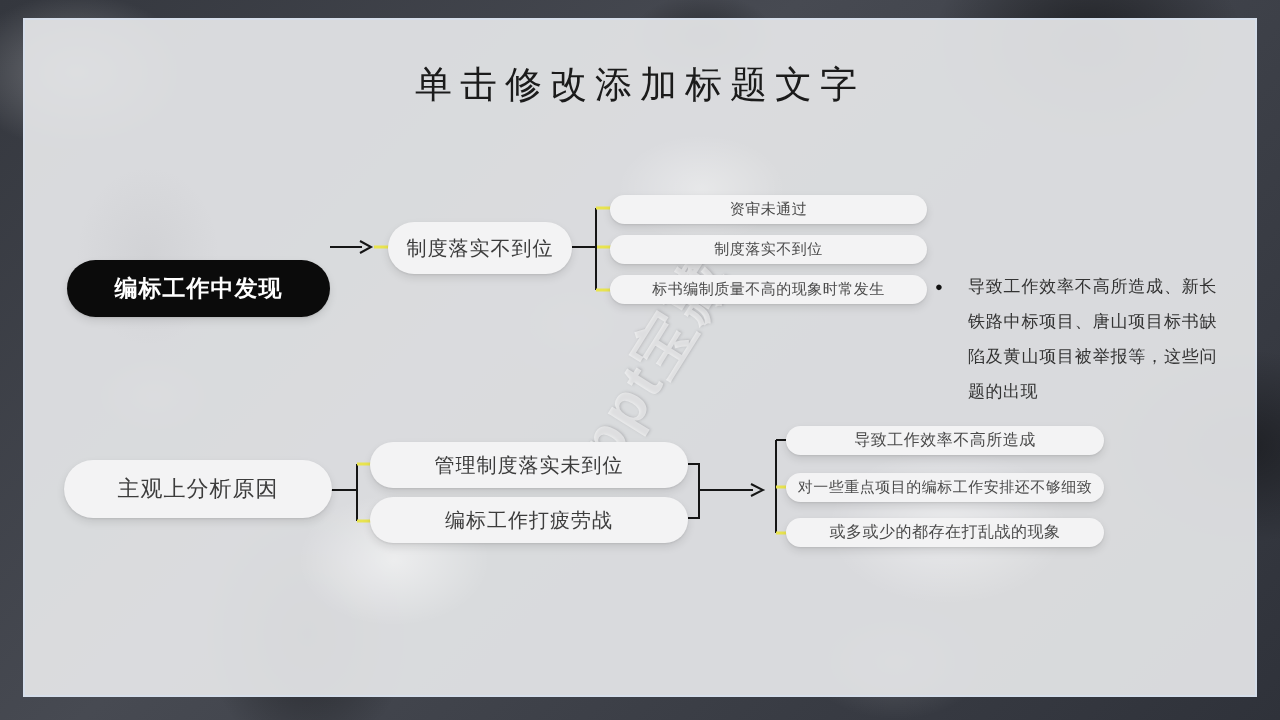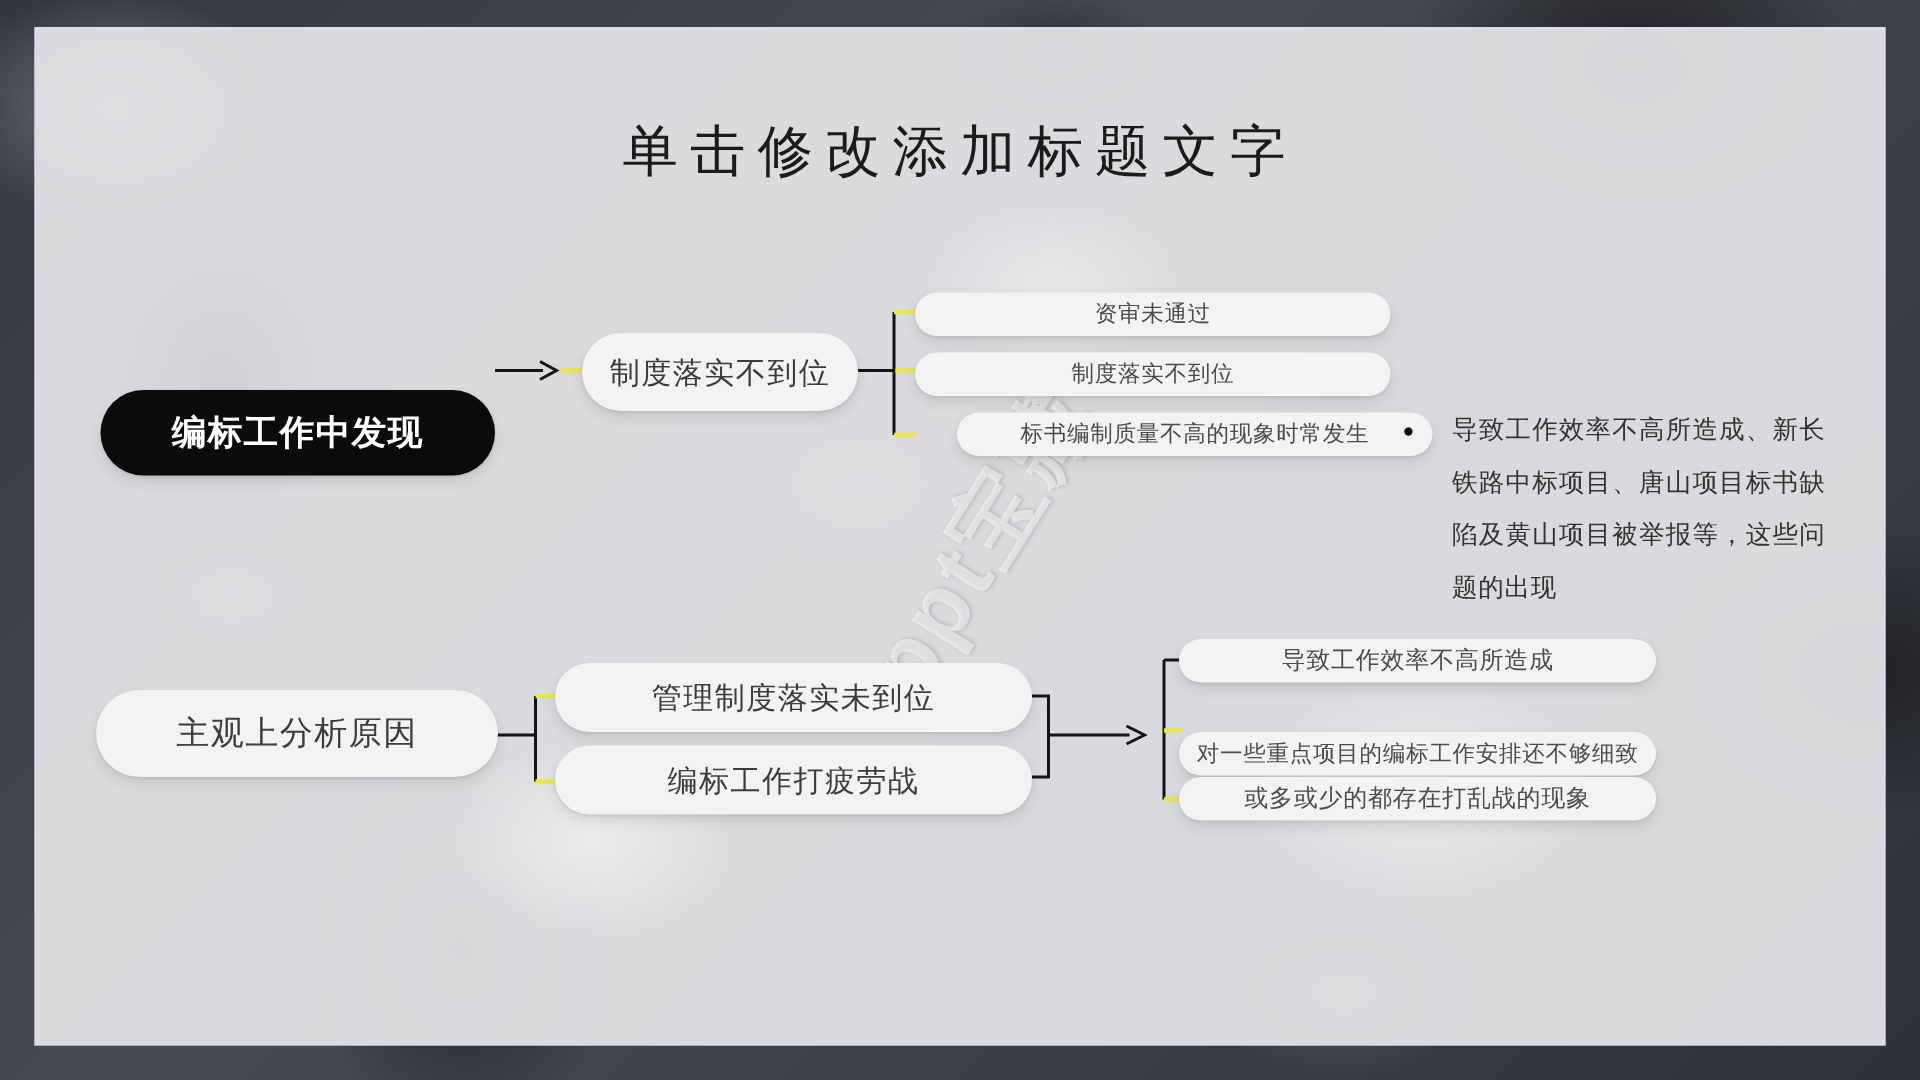--- a/index.html
+++ b/index.html
@@ -26,21 +26,21 @@
   }
   .panel-texture{
     position:absolute;inset:0;pointer-events:none;
     background-image:
       radial-gradient(ellipse 160px 110px at 30% 80%, rgba(255,255,255,0.5), transparent 60%),
       radial-gradient(ellipse 200px 130px at 75% 75%, rgba(255,255,255,0.45), transparent 60%),
       radial-gradient(ellipse 140px 90px  at 55% 25%, rgba(255,255,255,0.35), transparent 60%),
       radial-gradient(ellipse 120px 150px at 10% 35%, rgba(120,120,125,0.08), transparent 60%);
   }
   .title{
-    position:absolute;left:0;right:0;top:60px;margin:16px;
+    position:absolute;left:0;right:0;top:60px;margin:0;
     text-align:center;font-size:37px;font-weight:500;letter-spacing:8px;
     color:#1b1b1b;
   }
   .watermark{
     position:absolute;left:505px;top:250px;width:300px;height:220px;
     display:flex;align-items:center;justify-content:center;
     transform:rotate(-58deg);
     font-size:60px;font-weight:700;letter-spacing:3px;
     color:rgba(255,255,255,0.55);
     text-shadow:1px 1px 3px rgba(140,140,145,0.45);
@@ -52,26 +52,26 @@
     background:#f3f3f4;border-radius:999px;
     box-shadow:0 4px 9px rgba(0,0,0,0.10),0 1px 2px rgba(0,0,0,0.08);
     color:#3c3c3c;white-space:nowrap;
   }
   .pill-dark{background:#0b0b0b;color:#ffffff;margin-top:42px;}
   .p-root1{left:67px;top:218px;width:263px;height:57px;font-size:23px;font-weight:700;letter-spacing:1px;}
   .p-mid1{left:388px;top:222px;width:184px;height:52px;font-size:20px;letter-spacing:1px;}
   .p-leaf{font-size:15px;color:#4b4b4b;letter-spacing:0.5px;}
   .p-l1a{left:610px;top:195px;width:317px;height:29px;}
   .p-l1b{left:610px;top:235px;width:317px;height:29px;}
-  .p-l1c{left:638px;top:275px;width:317px;height:29px;}
+  .p-l1c{left:610px;top:275px;width:317px;height:29px;}
   .p-root2{left:64px;top:460px;width:268px;height:58px;font-size:22px;letter-spacing:1px;}
   .p-mid2a{left:370px;top:442px;width:318px;height:46px;font-size:20px;letter-spacing:1px;}
   .p-mid2b{left:370px;top:497px;width:318px;height:46px;font-size:20px;letter-spacing:1px;}
   .p-l2a{left:786px;top:426px;width:318px;height:29px;font-size:16px;}
-  .p-l2b{left:786px;top:473px;width:318px;height:29px;font-size:15px;margin-top:15px;}
+  .p-l2b{left:786px;top:473px;width:318px;height:29px;font-size:15px;}
   .p-l2c{left:786px;top:518px;width:318px;height:29px;font-size:16px;}
   .note{
     position:absolute;left:935px;top:269px;width:282px;
     font-size:17px;line-height:35px;color:#333333;letter-spacing:0.5px;
     display:flex;
   }
   .note-bullet{flex:0 0 33px;font-size:13px;line-height:35px;color:#111;}
   .note-text{flex:1;text-align:justify;}
 </style>
 </head>

